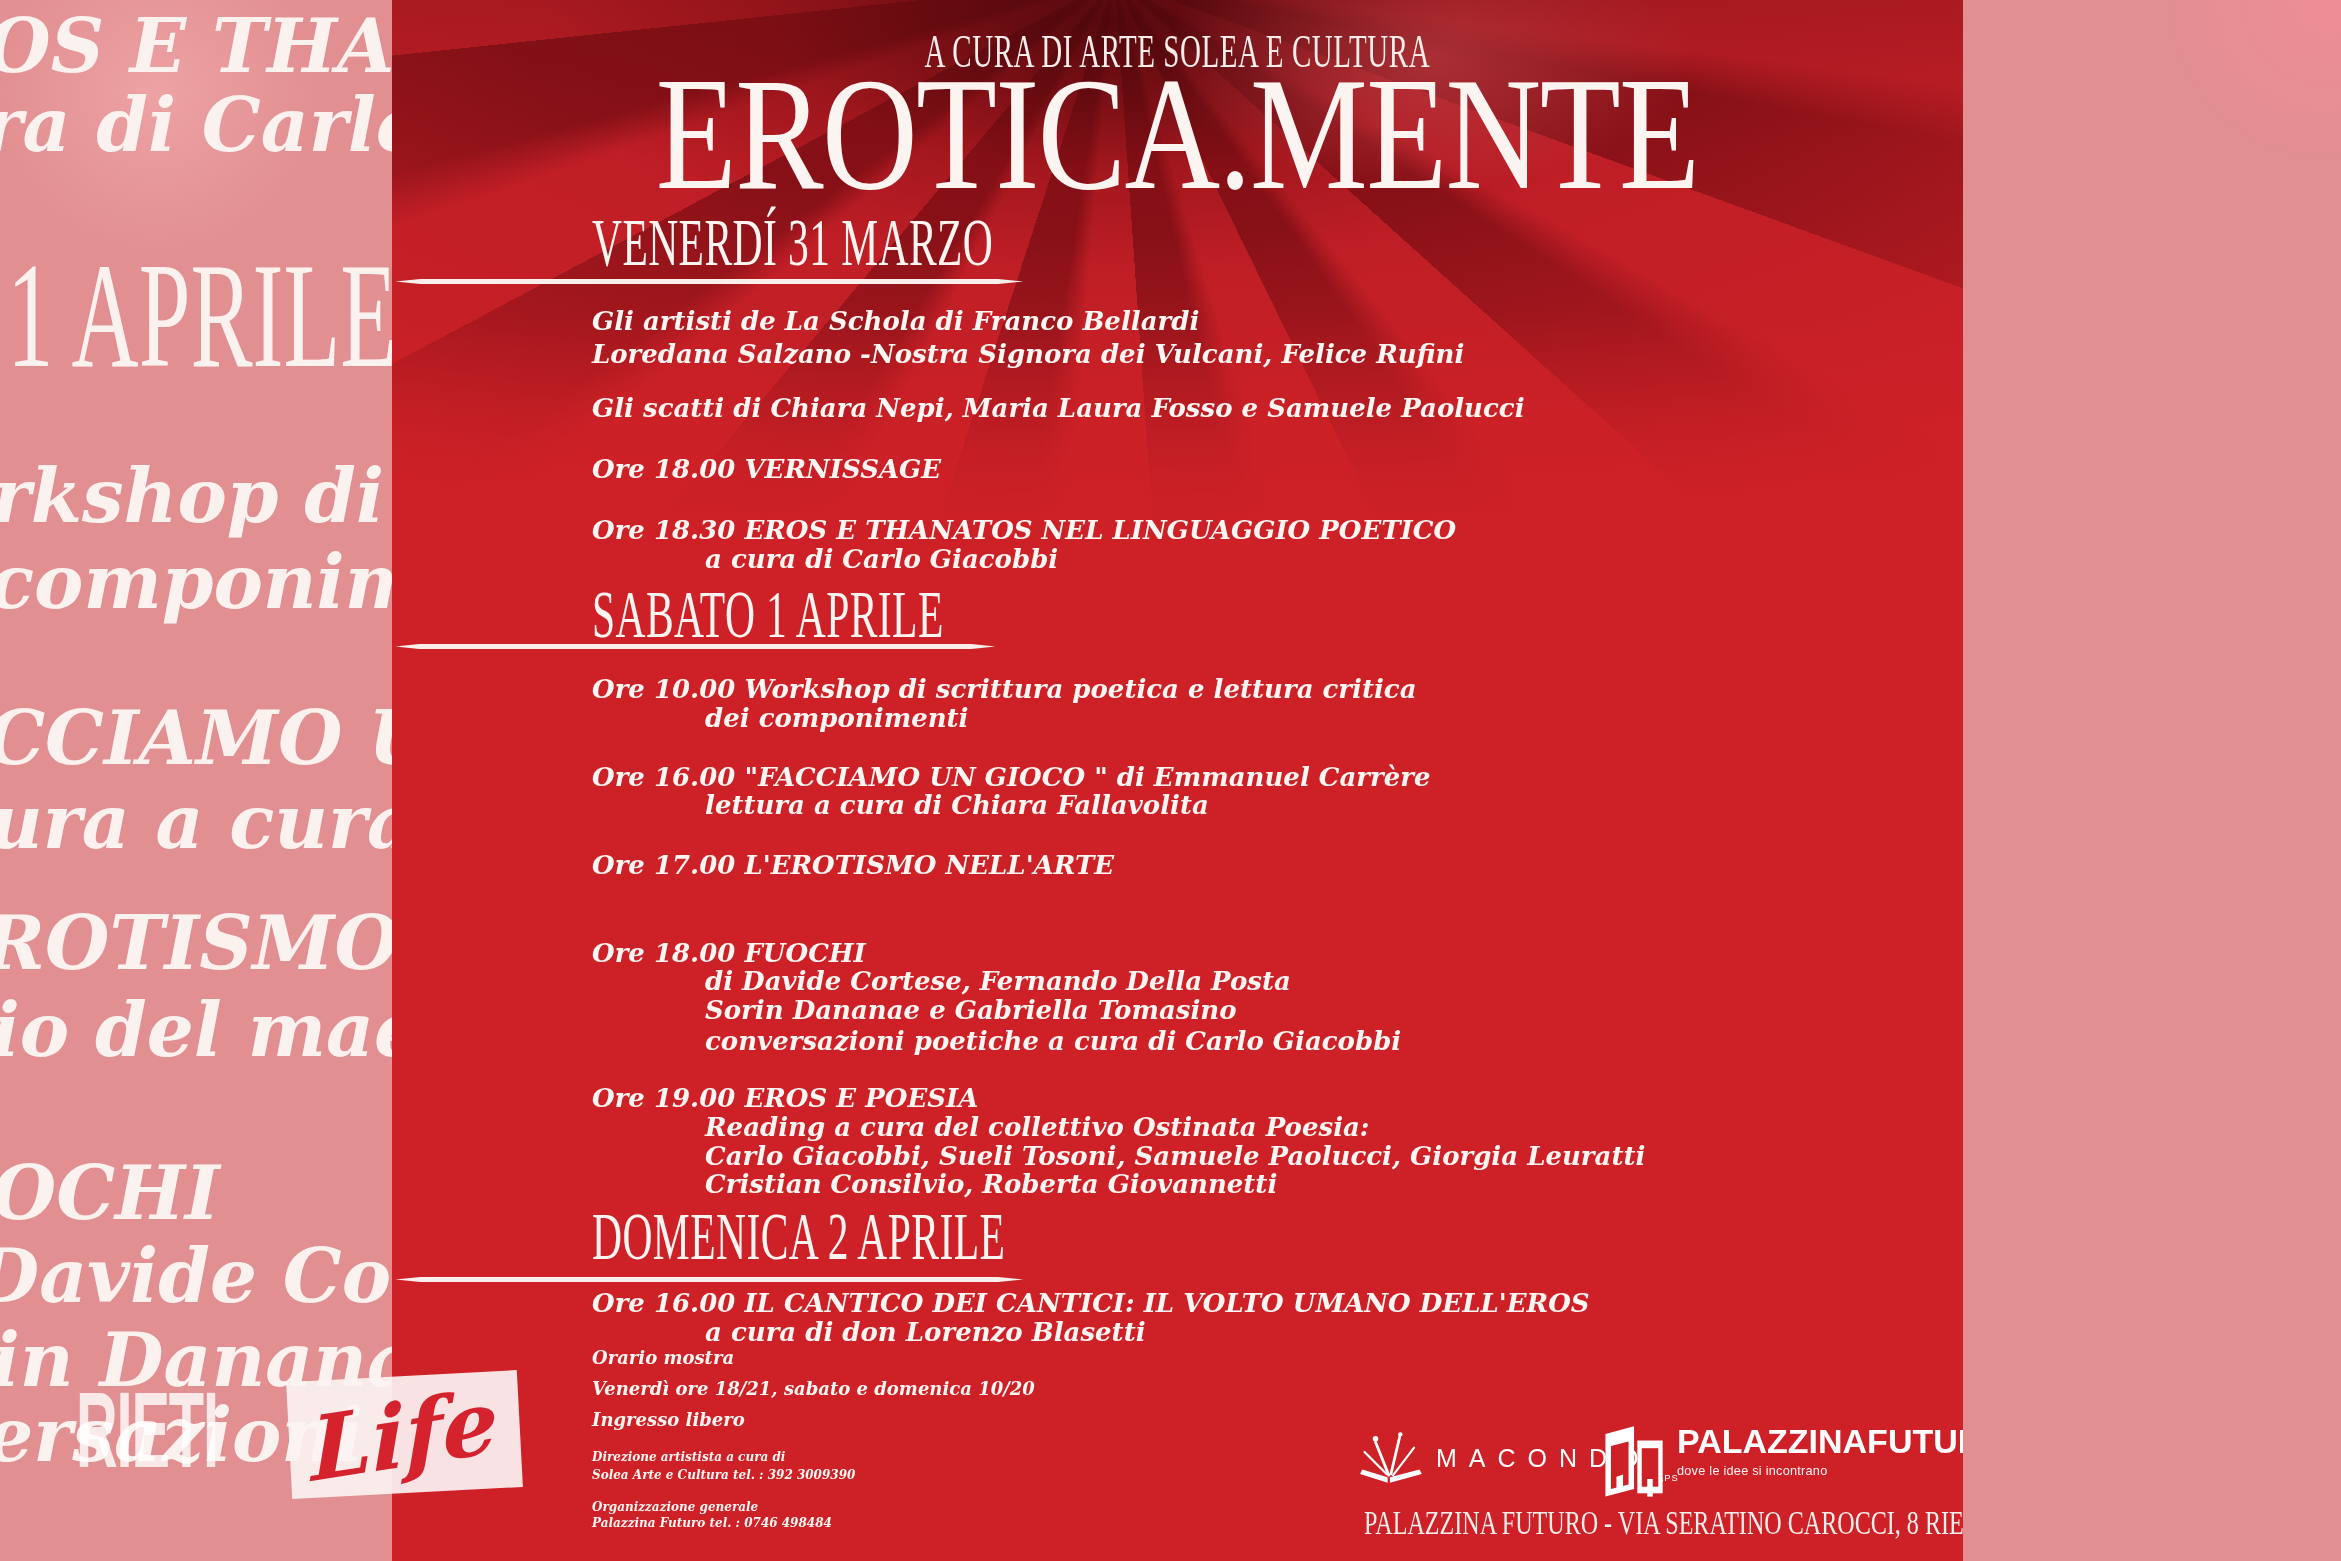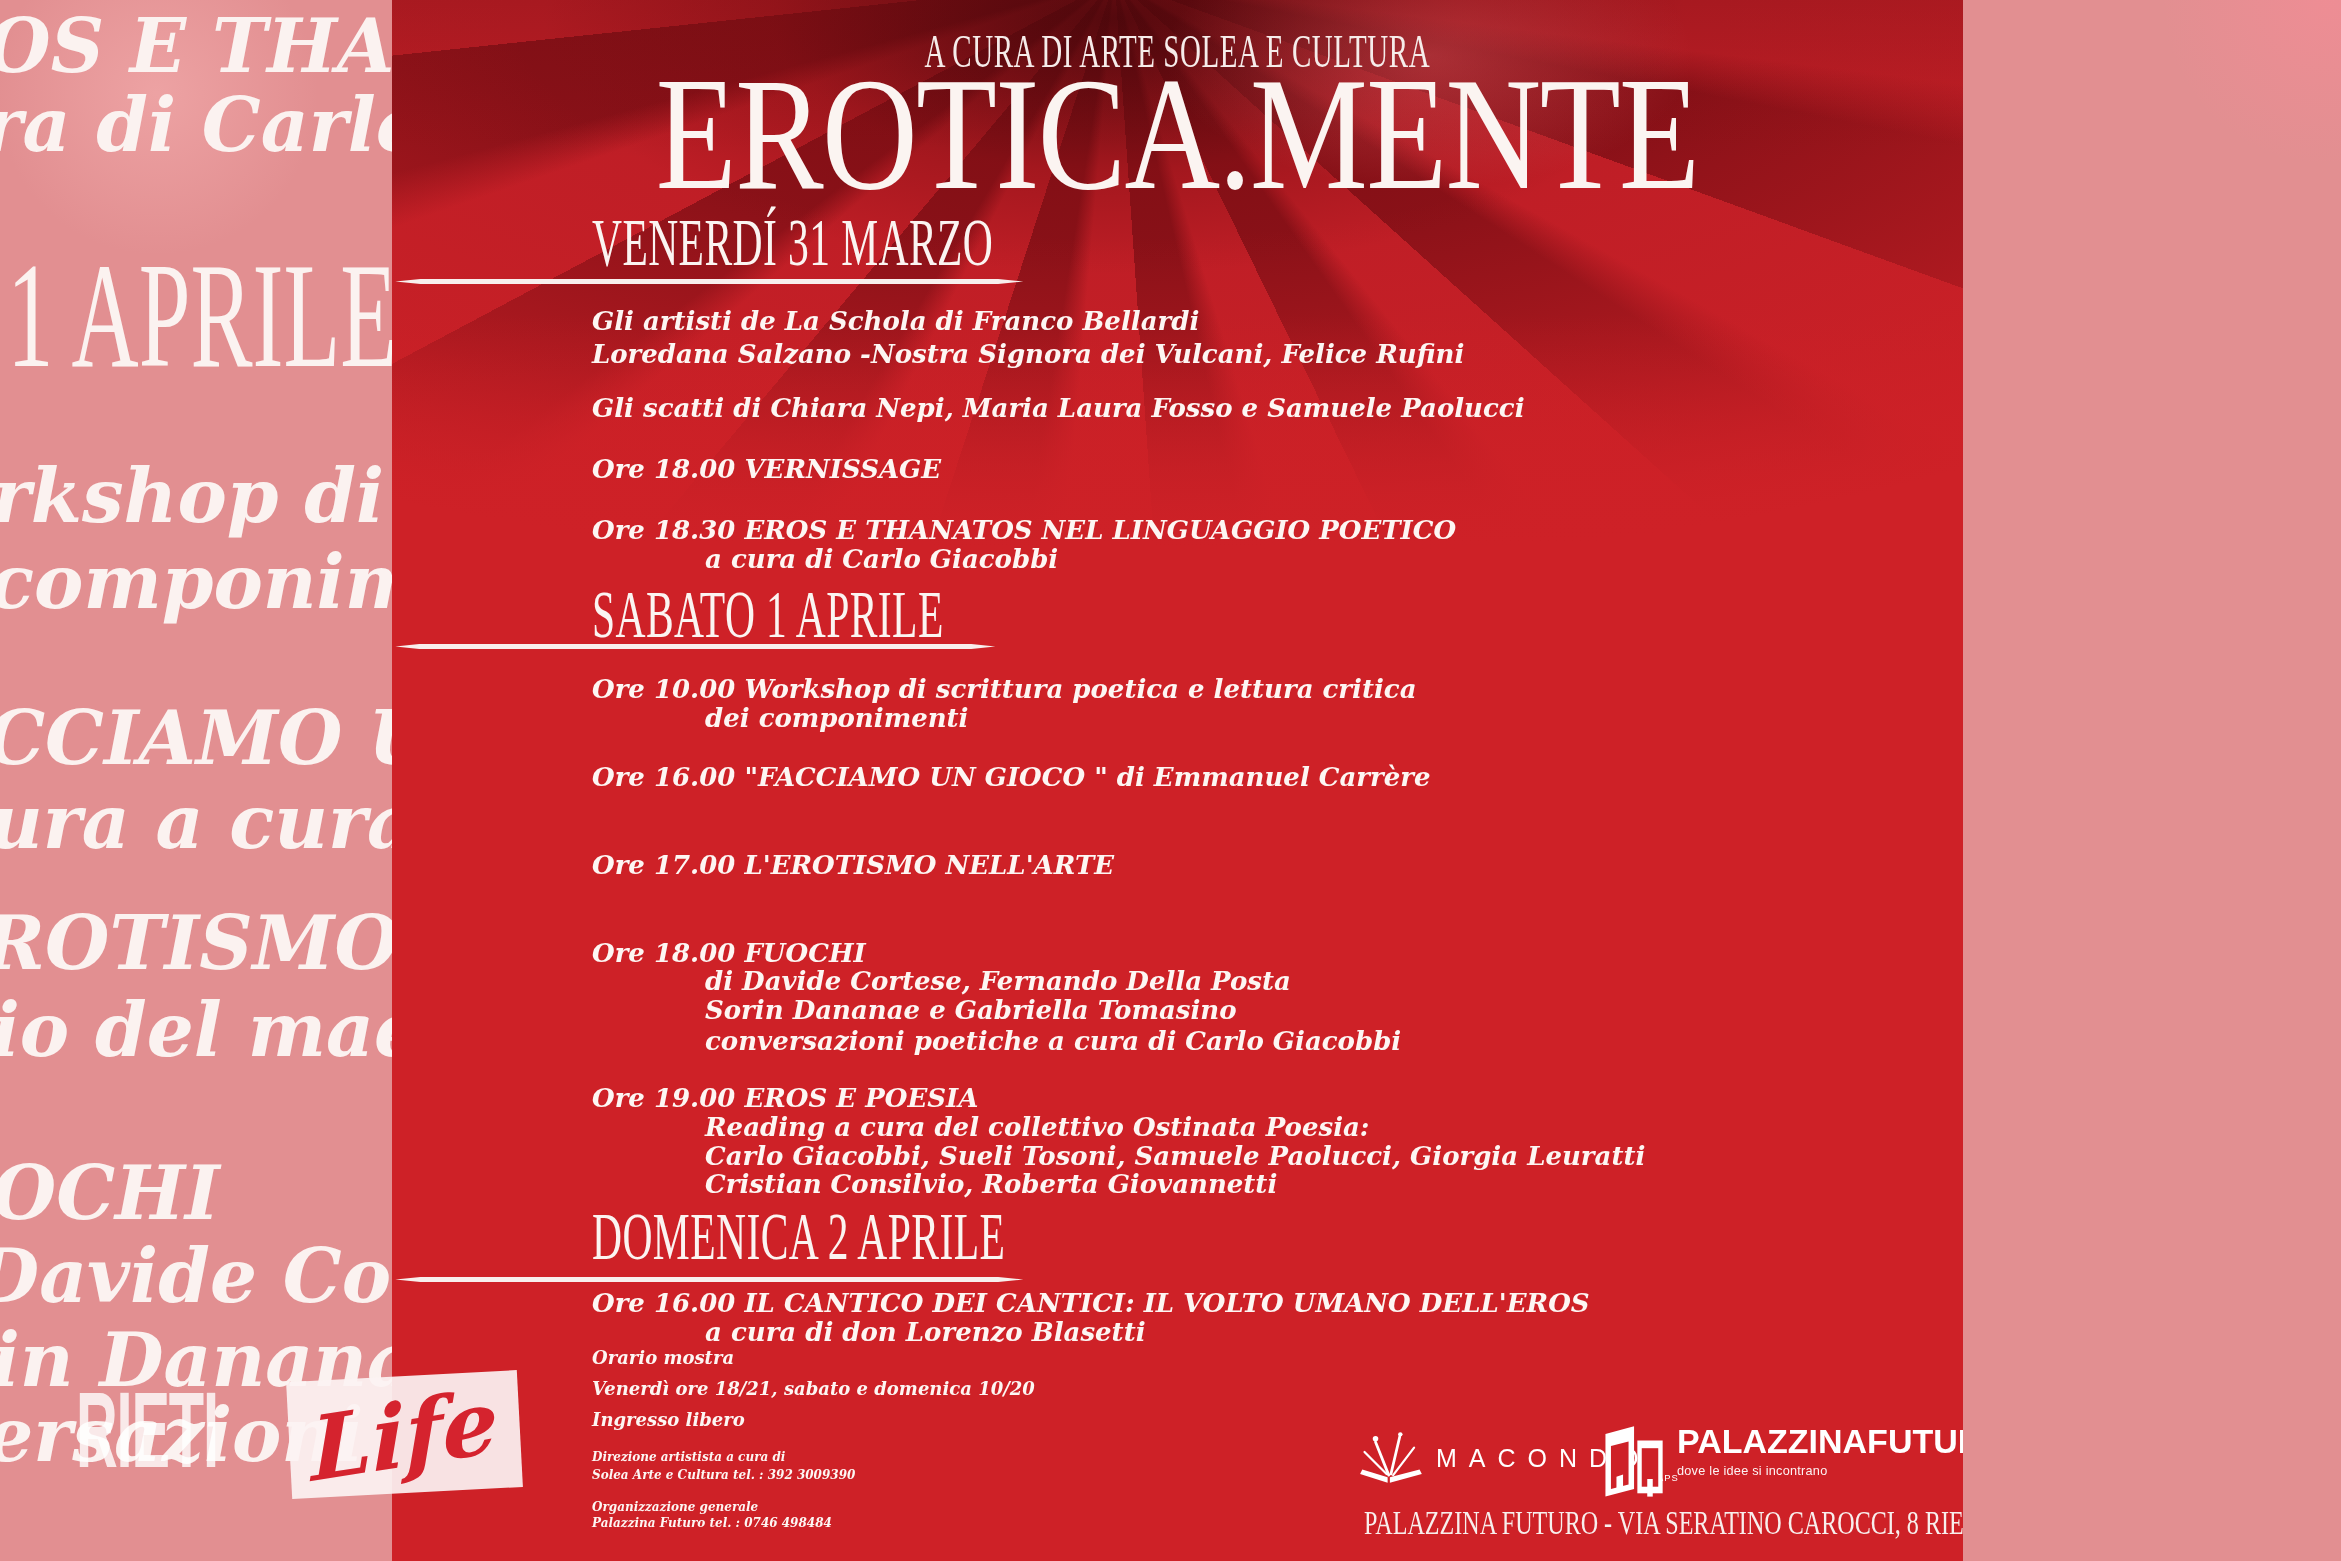--- a/index.html
+++ b/index.html
@@ -112,20 +112,21 @@
     <div class="line" style="top:394px">Gli scatti di Chiara Nepi, Maria Laura Fosso e Samuele Paolucci</div>
     <div class="line" style="top:455px">Ore 18.00 VERNISSAGE</div>
     <div class="line" style="top:516px">Ore 18.30 EROS E THANATOS NEL LINGUAGGIO POETICO</div>
     <div class="line ind" style="top:545px">a cura di Carlo Giacobbi</div>
 
     <div class="sec" style="top:581px"><span>SABATO 1 APRILE</span></div>
     <div class="sep" style="top:644px;width:600px"></div>
     <div class="line" style="top:675px">Ore 10.00 Workshop di scrittura poetica e lettura critica</div>
     <div class="line ind" style="top:704px">dei componimenti</div>
     <div class="line" style="top:763px">Ore 16.00 "FACCIAMO UN GIOCO " di Emmanuel Carrère</div>
+    <div class="line ind" style="top:791px">lettura a cura di Chiara Fallavolita</div>
     <div class="line" style="top:851px">Ore 17.00 L'EROTISMO NELL'ARTE</div>
     <div class="line" style="top:939px">Ore 18.00 FUOCHI</div>
     <div class="line ind" style="top:967px">di Davide Cortese, Fernando Della Posta</div>
     <div class="line ind" style="top:996px">Sorin Dananae e Gabriella Tomasino</div>
     <div class="line ind" style="top:1027px">conversazioni poetiche a cura di Carlo Giacobbi</div>
     <div class="line" style="top:1084px">Ore 19.00 EROS E POESIA</div>
     <div class="line ind" style="top:1113px">Reading a cura del collettivo Ostinata Poesia:</div>
     <div class="line ind" style="top:1142px">Carlo Giacobbi, Sueli Tosoni, Samuele Paolucci, Giorgia Leuratti</div>
     <div class="line ind" style="top:1170px">Cristian Consilvio, Roberta Giovannetti</div>
 

